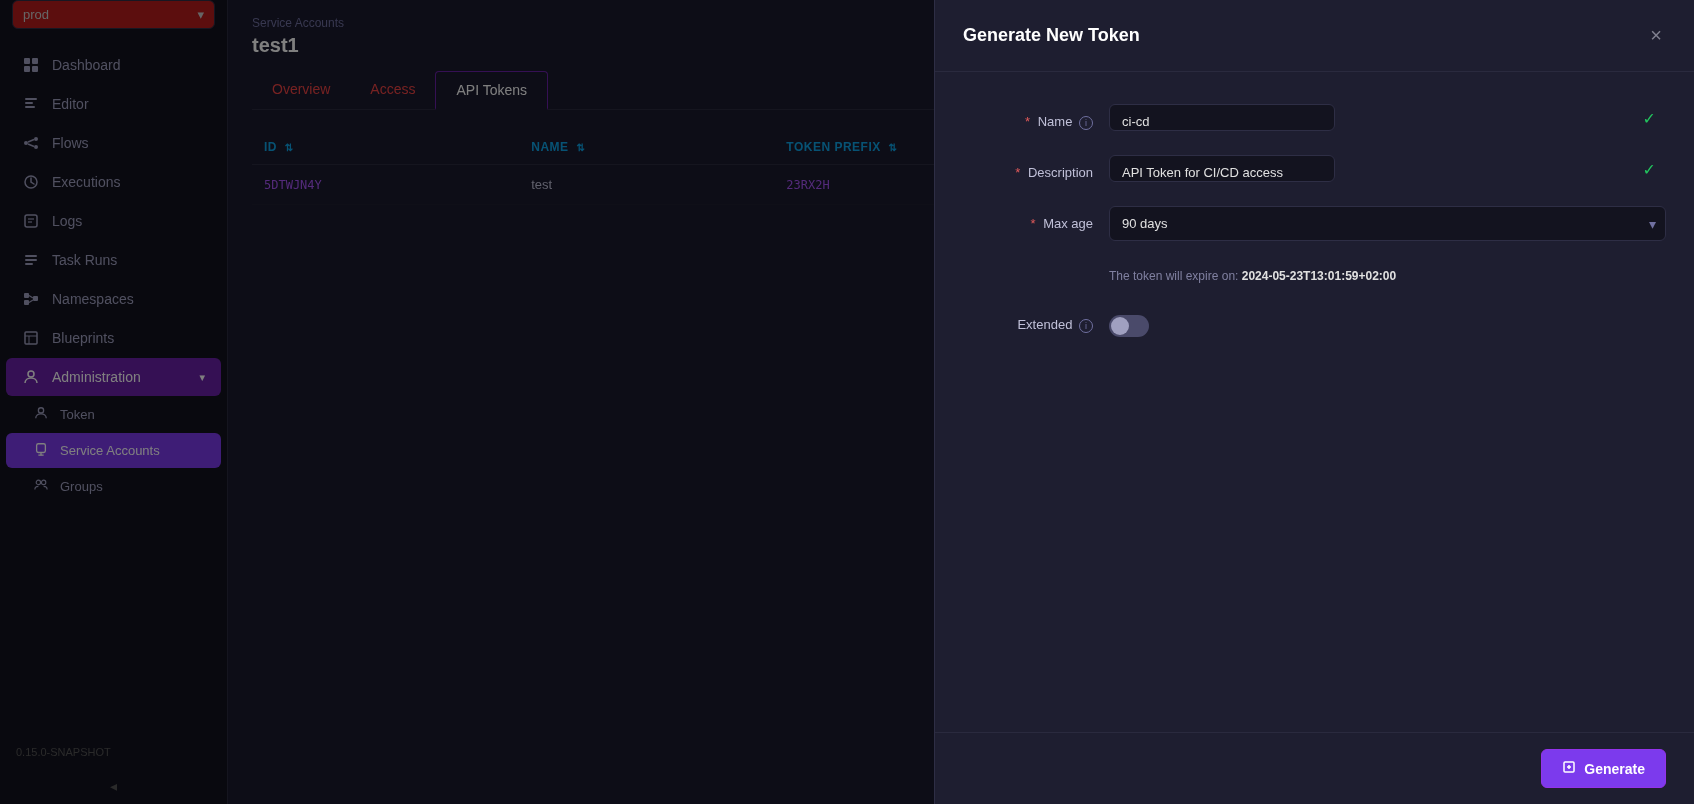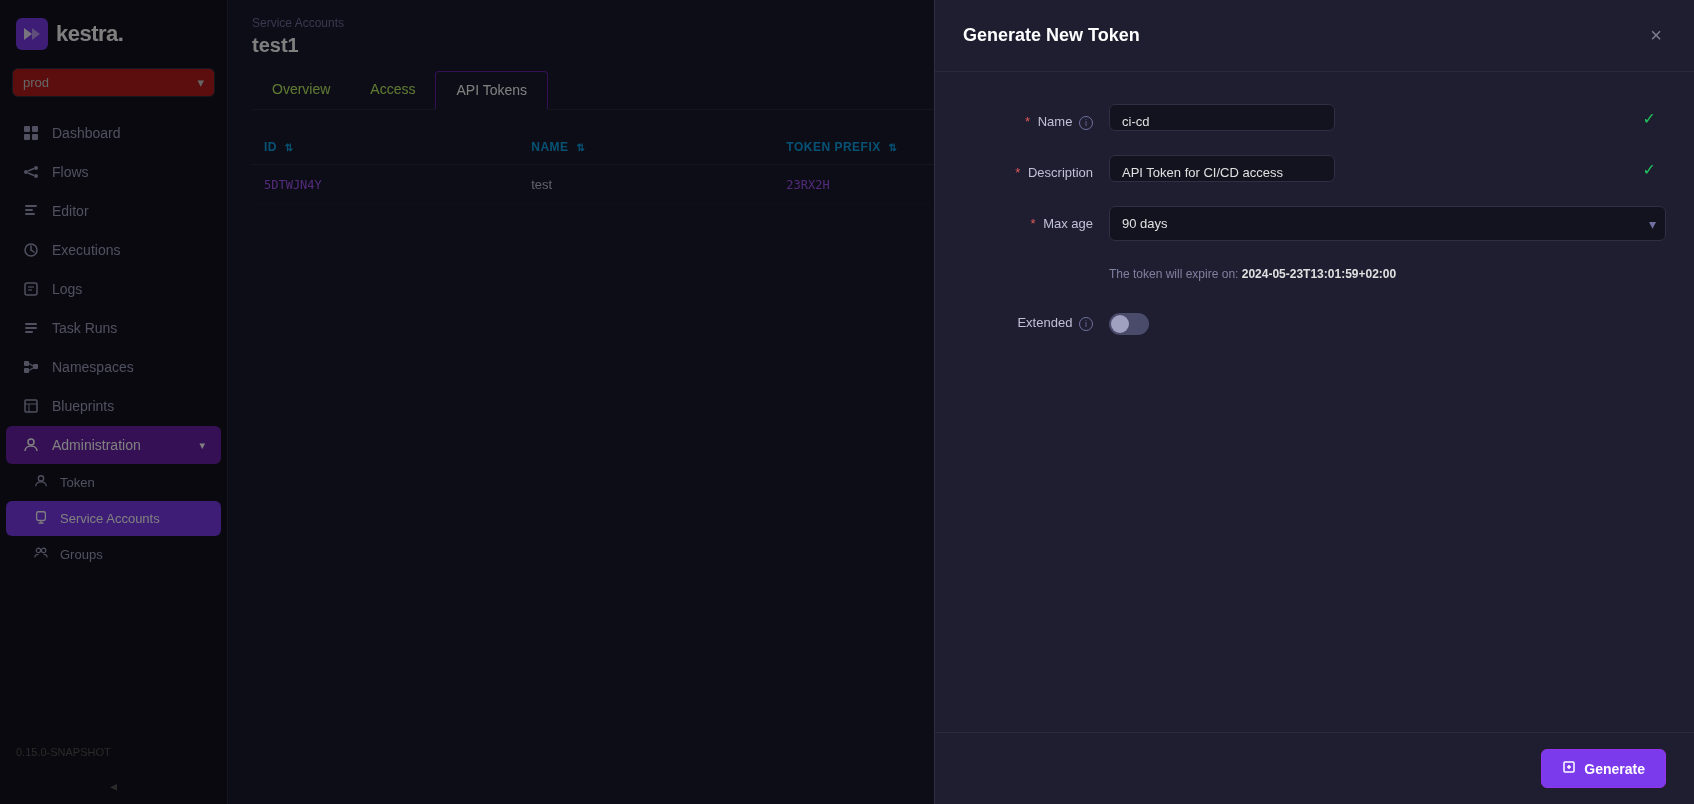--- a/index.html
+++ b/index.html
@@ -137,21 +137,21 @@
       margin-bottom: 14px;
     }
     .tabs {
       display: flex;
       gap: 0;
       border-bottom: 1px solid #2a2a3e;
     }
     .tab {
       padding: 10px 20px;
       cursor: pointer;
-      color: #bef264;
+      color: #ef4444;
       font-size: 14px;
       border-bottom: 2px solid transparent;
       margin-bottom: -1px;
     }
     .tab.active {
       color: #fff;
       border: 1px solid #6b21a8;
       border-bottom: 2px solid #1a1a2e;
       background: #1a1a2e;
       border-radius: 4px 4px 0 0;
@@ -302,21 +302,21 @@
     }
     .select-arrow {
       position: absolute;
       right: 10px;
       top: 50%;
       transform: translateY(-50%);
       color: #7070a0;
       pointer-events: none;
     }
     .expire-note {
-      margin-top: 18px;
+      margin-top: 6px;
       font-size: 12px;
       color: #8080a0;
     }
     .expire-note strong { color: #e0e0e0; }
 
     
     .toggle-wrapper {
       display: flex;
       align-items: center;
       gap: 8px;
@@ -358,70 +358,62 @@
       cursor: pointer;
       display: flex;
       align-items: center;
       gap: 8px;
     }
   </style>
 </head>
 <body>
 
 <div class="sidebar">
-  <div class="sidebar-logo">
-    <svg class="logo-icon" viewBox="0 0 32 32">
-      <rect width="32" height="32" rx="6" fill="#7c3aed"></rect>
-      <polygon points="8,10 16,16 8,22" fill="#fff" opacity="0.9"></polygon>
-      <polygon points="16,10 24,16 16,22" fill="#fff" opacity="0.5"></polygon>
-    </svg>
-    <span class="logo-text">kestra.</span>
-  </div>
 
   <div class="env-selector">
     <span>prod</span>
     <span>▾</span>
   </div>
 
   <nav class="nav-items">
 
     <div class="nav-item">
       <span class="nav-icon">
         <svg width="16" height="16" viewBox="0 0 16 16" fill="currentColor">
             <rect x="1" y="1" width="6" height="6" rx="1"></rect>
             <rect x="9" y="1" width="6" height="6" rx="1"></rect>
             <rect x="1" y="9" width="6" height="6" rx="1"></rect>
             <rect x="9" y="9" width="6" height="6" rx="1"></rect>
           </svg>
       </span>
       <span class="nav-item-label">Dashboard</span>
+    </div>
+
+    <div class="nav-item">
+      <span class="nav-icon">
+        <svg width="16" height="16" viewBox="0 0 16 16" fill="currentColor">
+            <rect x="2" y="2" width="12" height="2" rx="1"></rect>
+            <rect x="2" y="6" width="8" height="2" rx="1"></rect>
+            <rect x="2" y="10" width="10" height="2" rx="1"></rect>
+          </svg>
+      </span>
+      <span class="nav-item-label">Editor</span>
     </div>
 
     <div class="nav-item">
       <span class="nav-icon">
         <svg width="16" height="16" viewBox="0 0 16 16" fill="currentColor">
             <circle cx="3" cy="8" r="2"></circle>
             <circle cx="13" cy="4" r="2"></circle>
             <circle cx="13" cy="12" r="2"></circle>
             <line x1="5" y1="7" x2="11" y2="4.5" stroke="currentColor" stroke-width="1.5"></line>
             <line x1="5" y1="9" x2="11" y2="11.5" stroke="currentColor" stroke-width="1.5"></line>
           </svg>
       </span>
       <span class="nav-item-label">Flows</span>
-    </div>
-
-    <div class="nav-item">
-      <span class="nav-icon">
-        <svg width="16" height="16" viewBox="0 0 16 16" fill="currentColor">
-            <rect x="2" y="2" width="12" height="2" rx="1"></rect>
-            <rect x="2" y="6" width="8" height="2" rx="1"></rect>
-            <rect x="2" y="10" width="10" height="2" rx="1"></rect>
-          </svg>
-      </span>
-      <span class="nav-item-label">Editor</span>
     </div>
 
     <div class="nav-item">
       <span class="nav-icon">
         <svg width="16" height="16" viewBox="0 0 16 16" fill="currentColor">
             <circle cx="8" cy="8" r="6" fill="none" stroke="currentColor" stroke-width="1.5"></circle>
             <path d="M8 4v4l3 2" stroke="currentColor" stroke-width="1.5" fill="none" stroke-linecap="round"></path>
           </svg>
       </span>
       <span class="nav-item-label">Executions</span>
@@ -587,21 +579,21 @@
           <input class="form-input" type="text" value="API Token for CI/CD access" style="">
           <span class="input-check">✓</span>
         </div>
       </div>
 
       <div class="form-group">
         <div class="form-label">
           <span class="required">*</span>
           Max age
         </div>
-        <div style="flex:1; display:flex; flex-direction:column; gap:8px;">
+        <div style="flex:1; display:flex; flex-direction:column; gap:22px;">
           <div class="select-wrapper">
             <select class="form-select">
               <option>30 days</option>
               <option>60 days</option>
               <option selected="">90 days</option>
               <option>180 days</option>
               <option>365 days</option>
               <option>Never</option>
             </select>
             <span class="select-arrow">▾</span>

